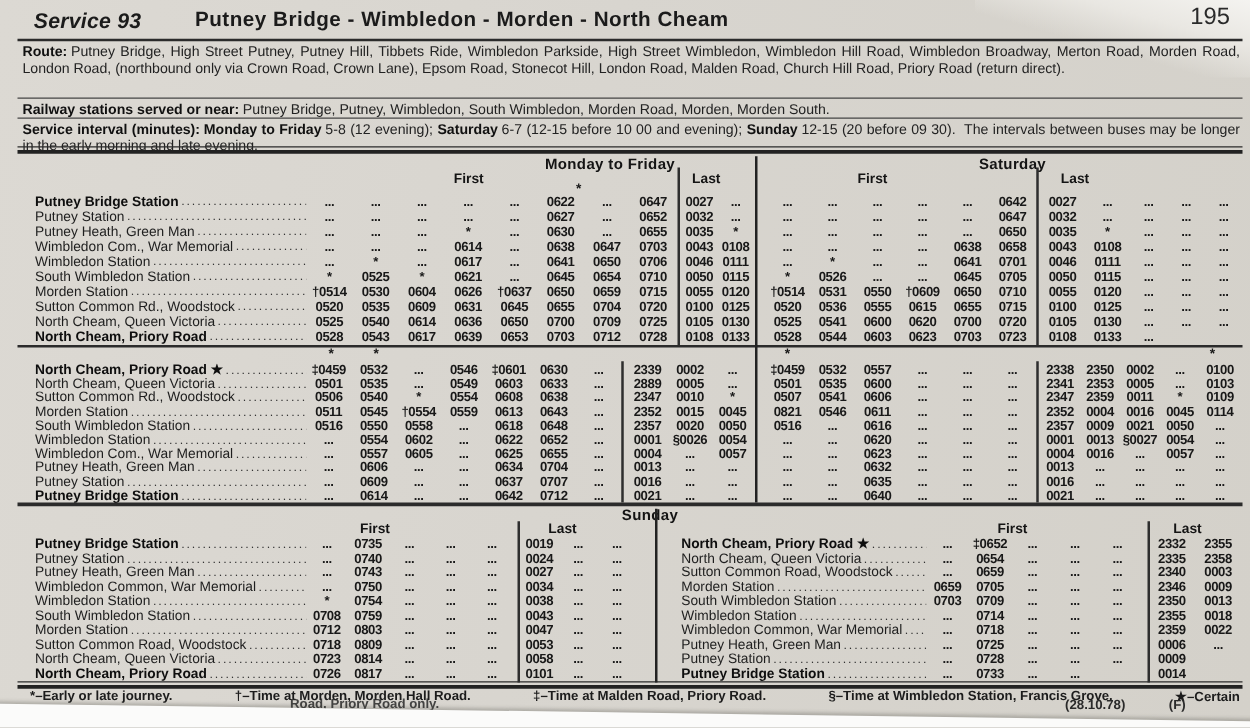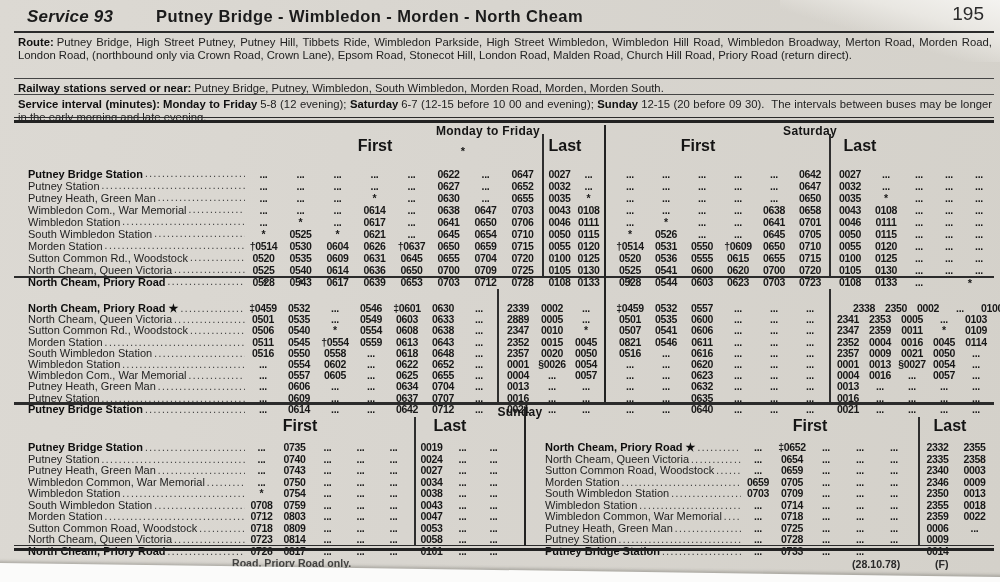--- a/index.html
+++ b/index.html
@@ -10,30 +10,30 @@
   .corner-tr{position:absolute;top:0;right:0;width:220px;height:62px;
     background:linear-gradient(to bottom left,#f4f3f0 0%,#e9e7e2 30%,rgba(233,231,226,0) 58%);}
   .svc{position:absolute;left:27px;top:7px;font-size:17px;font-weight:700;font-style:italic;letter-spacing:.2px;}
   .ttl{position:absolute;left:156px;top:7px;font-size:16.5px;font-weight:700;letter-spacing:.4px;}
   .pageno{position:absolute;right:16px;top:3px;font-size:19px;color:#2a2a2a;}
   .hr{position:absolute;left:14px;width:980px;height:2px;background:#2b2b2b;}
   .hr.thin{height:1px;background:#454545;}
   .hr.dbl{height:6px;background:transparent;border-top:1px solid #2b2b2b;border-bottom:3px solid #222;}
   .para{position:absolute;left:18px;width:974px;font-size:11.3px;line-height:13.4px;text-align:justify;color:#222;}
   .para b{font-weight:700;color:#101010;margin-right:3px;}
-  .thead{position:absolute;font-weight:700;color:#141414;text-align:center;font-size:16px;}
+  .thead{position:absolute;font-weight:700;color:#141414;text-align:center;font-size:11px;}
   .thead.day{font-size:12px;letter-spacing:.3px;}
   .vl{position:absolute;width:1.5px;background:#2e2e2e;}
   .vl.main{width:2px;background:#222;}
   .blk{position:absolute;left:28px;width:966px;}
   .trow{display:flex;align-items:baseline;}
   #block1 .trow{height:12px;line-height:12px;}
   #block2 .trow{height:11.2px;line-height:11.2px;}
   .sunblk .trow{height:11.5px;line-height:11.5px;}
-  .st{display:flex;overflow:hidden;flex:none;margin-top:12px;}
+  .st{display:flex;overflow:hidden;flex:none;}
   .nm{font-size:11px;white-space:nowrap;color:#1e1e1e;}
   .trow.b .nm{font-weight:700;color:#0e0e0e;}
   .st::after{content:"..........................................................";
     letter-spacing:1.5px;color:#333;font-size:10px;margin-left:2px;}
   .tc{flex:none;text-align:center;font-size:10.5px;font-weight:700;letter-spacing:-.3px;color:#181818;white-space:nowrap;}
   .marker{position:absolute;font-weight:700;font-size:11px;text-align:center;color:#161616;}
   .fnrow{position:absolute;left:24px;top:551px;width:968px;display:flex;justify-content:space-between;
     font-size:10.6px;font-weight:700;color:#1c1c1c;white-space:nowrap;}
   .fn2{position:absolute;font-size:10.6px;font-weight:700;color:#2a2a2a;white-space:nowrap;}
   .paper-edge{position:absolute;left:-12px;bottom:-24px;width:1024px;height:36px;background:#fbfbfa;
@@ -350,21 +350,21 @@
         <span class="tc" style="width: 36px;">...</span>
         <span class="tc" style="width: 34px; margin-left: 4px;">2339</span>
         <span class="tc" style="width: 34px;">0002</span>
         <span class="tc" style="width: 34px;">...</span>
         <span class="tc" style="width: 36px; margin-left: 9px;">‡0459</span>
         <span class="tc" style="width: 36px;">0532</span>
         <span class="tc" style="width: 36px;">0557</span>
         <span class="tc" style="width: 36px;">...</span>
         <span class="tc" style="width: 36px;">...</span>
         <span class="tc" style="width: 36px;">...</span>
-        <span class="tc" style="width: 32px; margin-left: 20px;">2338</span>
+        <span class="tc" style="width: 32px; margin-left: 4px;">2338</span>
         <span class="tc" style="width: 32px;">2350</span>
         <span class="tc" style="width: 32px;">0002</span>
         <span class="tc" style="width: 32px;">...</span>
         <span class="tc" style="width: 32px;">0100</span>
       </div>
       <div class="trow">
         <span class="st" style="width: 217px;">
           <span class="nm">North Cheam, Queen Victoria</span>
         </span>
         <span class="tc" style="width: 36px;">0501</span>
@@ -864,18 +864,25 @@
 
   <div class="vl main" style="left:604px;top:125px;height:277px"></div>
   <div class="vl" style="left:542px;top:134px;height:142px"></div>
   <div class="vl" style="left:829px;top:134px;height:142px"></div>
   <div class="vl" style="left:497px;top:289px;height:113px"></div>
   <div class="vl" style="left:829px;top:289px;height:113px"></div>
   <div class="vl main" style="left:524px;top:407px;height:139px"></div>
   <div class="vl" style="left:414px;top:417px;height:129px"></div>
   <div class="vl" style="left:918px;top:417px;height:129px"></div>
 
+  <div class="fnrow">
+    <span>*–Early or late journey.</span>
+    <span>†–Time at Morden, Morden Hall Road.</span>
+    <span>‡–Time at Malden Road, Priory Road.</span>
+    <span>§–Time at Wimbledon Station, Francis Grove.</span>
+    <span>★–Certain</span>
+  </div>
   <span class="fn2" style="left:232px;top:557px;opacity:.85">Road, Priory Road only.</span>
   <span class="fn2" style="left:852px;top:558px">(28.10.78)</span>
   <span class="fn2" style="left:935px;top:558px">(F)</span>
 
   <div class="paper-edge"></div>
 </div>
 
 </body></html>

